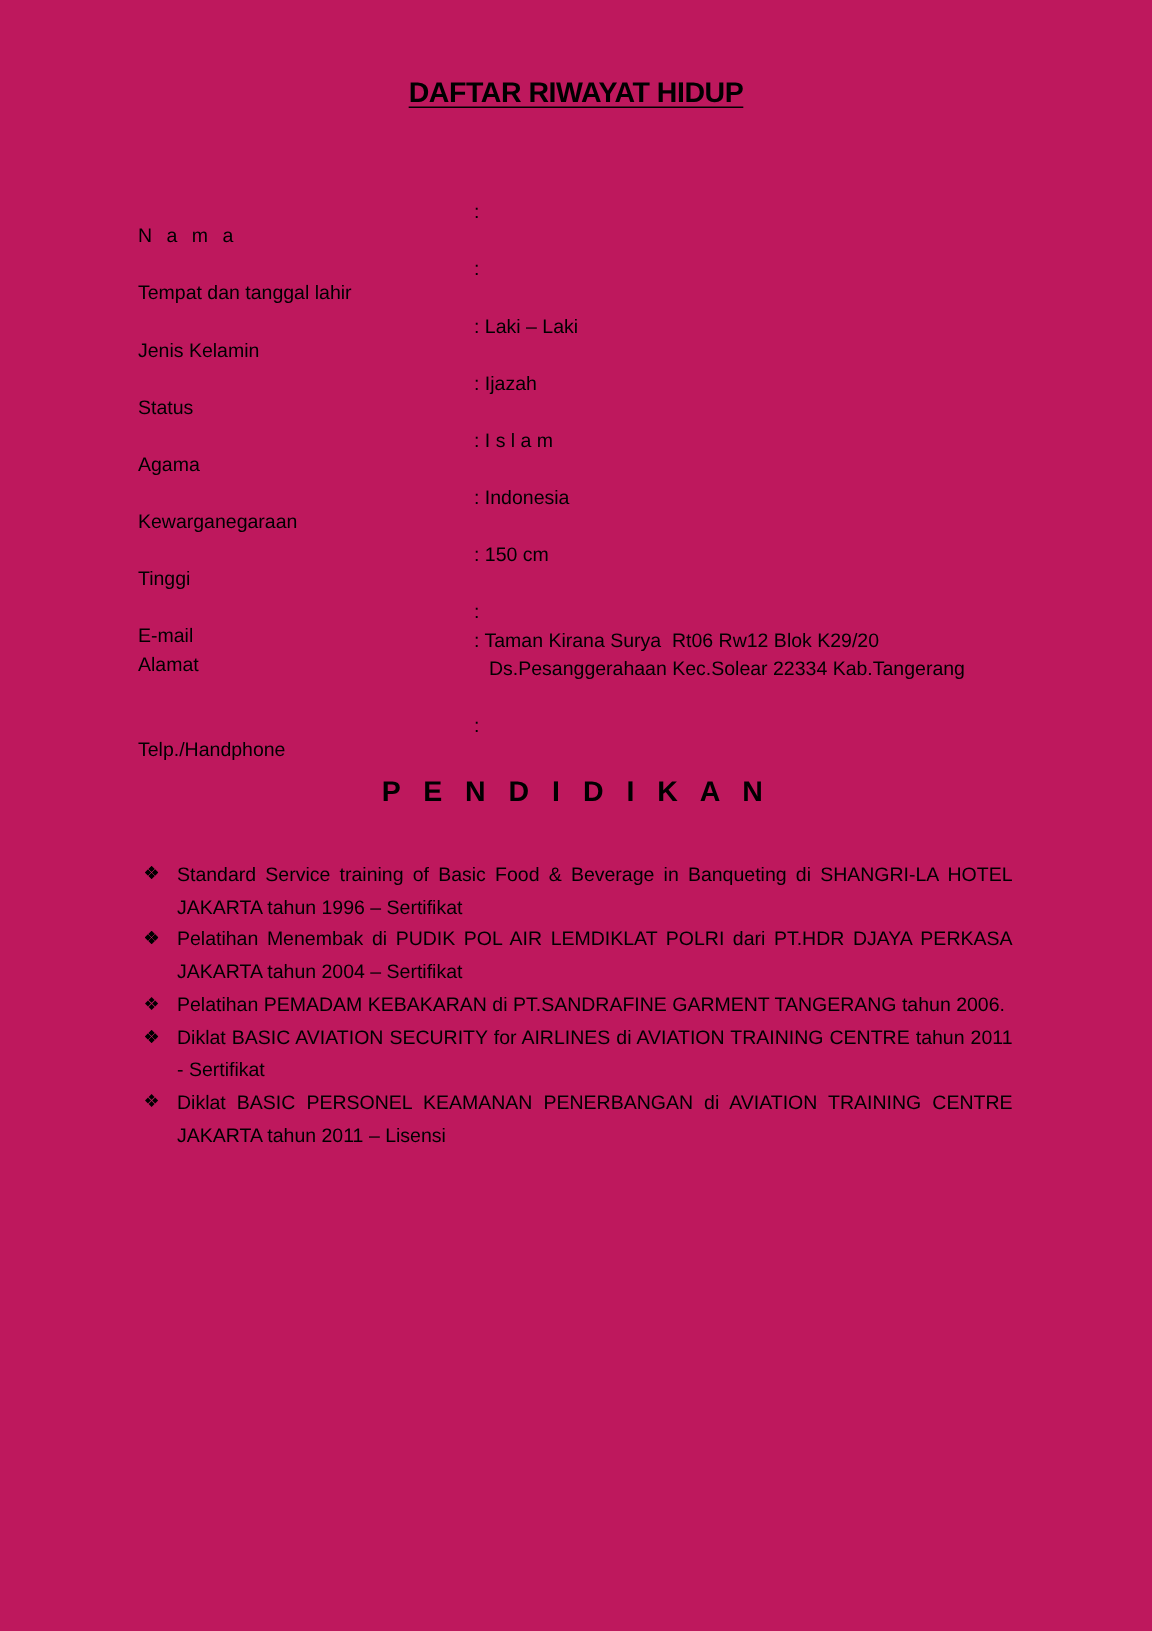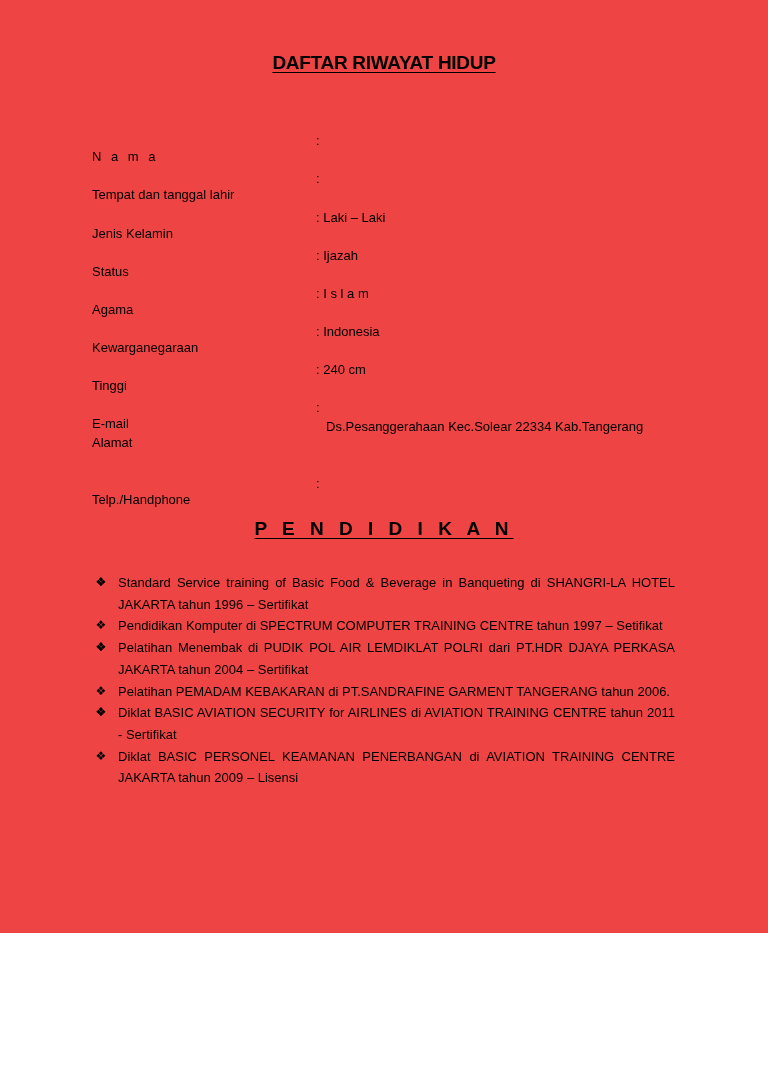--- a/index.html
+++ b/index.html
@@ -1,38 +1,38 @@
 <!DOCTYPE html>
 <html><head>
   <meta charset="utf-8">
   <style>
     html, body { margin: 0; padding: 0; background: #ffffff; }
     body {
       width: 768px; height: 1087px; position: relative; overflow: hidden;
       font-family: "Liberation Sans", "DejaVu Sans", sans-serif;
       color: #000000;
     }
-    .page { position: absolute; left: 0; top: 0; width: 768px; height: 933px; background: #ef4444; }
+    .page { position: absolute; left: 0; top: 0; width: 768px; height: 1087px; background: #be185d; }
     .title {
       position: absolute; top: 52px; left: 0; width: 768px; text-align: center;
       font-size: 19px; font-weight: bold; letter-spacing: -0.3px;
     }
     .title span { text-decoration: underline; text-underline-offset: 3px; }
     .field-row {
       position: absolute; left: 92px; width: 600px; font-size: 13px; line-height: 19px;
     }
     .field-label { position: absolute; left: 0; top: 16px; white-space: nowrap; }
     .field-value { position: absolute; left: 224px; top: 0; white-space: nowrap; }
     .field-value .line2 { display: block; padding-left: 10px; }
     .spaced { letter-spacing: 3px; }
     .section-title {
       position: absolute; top: 518px; left: 0; width: 768px; text-align: center;
       font-size: 19px; font-weight: bold; letter-spacing: 5px;
     }
-    .section-title span { text-decoration: underline; text-underline-offset: 3px; }
+    .section-title span { text-underline-offset: 3px; }
     .edu-list {
       position: absolute; left: 92px; top: 572px; width: 583px;
       margin: 0; padding: 0; list-style: none; font-size: 13px; line-height: 21.7px;
     }
     .edu-item { position: relative; padding-left: 26px; text-align: justify; }
     .bullet {
       position: absolute; left: 2px; top: 0; font-size: 12px; width: 14px; text-align: center;
     }
   </style>
 </head>
@@ -69,31 +69,32 @@
     <span class="field-value">: I s l a m</span>
   </div>
 
   <div class="field-row" style="top:322px;">
     <span class="field-label">Kewarganegaraan</span>
     <span class="field-value">: Indonesia</span>
   </div>
 
   <div class="field-row" style="top:360px;">
     <span class="field-label">Tinggi</span>
-    <span class="field-value">: 240 cm</span>
+    <span class="field-value">: 150 cm</span>
   </div>
 
   <div class="field-row" style="top:398px;">
     <span class="field-label">E-mail</span>
     <span class="field-value">:</span>
   </div>
 
   <div class="field-row" style="top:417px;">
     <span class="field-label">Alamat</span>
     <span class="field-value">
+      <span style="white-space:pre;">: Taman Kirana Surya  Rt06 Rw12 Blok K29/20</span>
       <span class="line2">Ds.Pesanggerahaan Kec.Solear 22334 Kab.Tangerang</span>
     </span>
   </div>
 
   <div class="field-row" style="top:474px;">
     <span class="field-label">Telp./Handphone</span>
     <span class="field-value">:</span>
   </div>
 
   <div class="section-title">
@@ -103,21 +104,20 @@
   <ul class="edu-list">
     <li class="edu-item">
       <span class="bullet">❖</span>
     </li>
     <li class="edu-item">
       <span class="bullet">❖</span>
       <span>Standard  Service training of Basic Food &amp; Beverage in Banqueting di SHANGRI-LA HOTEL JAKARTA tahun 1996 – Sertifikat</span>
     </li>
     <li class="edu-item">
       <span class="bullet">❖</span>
-      <span>Pendidikan Komputer di SPECTRUM COMPUTER TRAINING CENTRE tahun 1997 – Setifikat</span>
     </li>
     <li class="edu-item">
       <span class="bullet">❖</span>
     </li>
     <li class="edu-item">
       <span class="bullet">❖</span>
       <span>Pelatihan Menembak di PUDIK POL AIR LEMDIKLAT POLRI dari PT.HDR DJAYA PERKASA JAKARTA tahun 2004 – Sertifikat</span>
     </li>
     <li class="edu-item">
       <span class="bullet">❖</span>
@@ -125,17 +125,17 @@
     </li>
     <li class="edu-item">
       <span class="bullet">❖</span>
     </li>
     <li class="edu-item">
       <span class="bullet">❖</span>
       <span>Diklat BASIC AVIATION SECURITY for AIRLINES di AVIATION TRAINING CENTRE tahun 2011 - Sertifikat</span>
     </li>
     <li class="edu-item">
       <span class="bullet">❖</span>
-      <span>Diklat BASIC PERSONEL KEAMANAN PENERBANGAN di AVIATION TRAINING CENTRE JAKARTA tahun 2009 – Lisensi</span>
+      <span>Diklat BASIC PERSONEL KEAMANAN PENERBANGAN di AVIATION TRAINING CENTRE JAKARTA tahun 2011 – Lisensi</span>
     </li>
   </ul>
 
 </div>
 
 </body></html>

